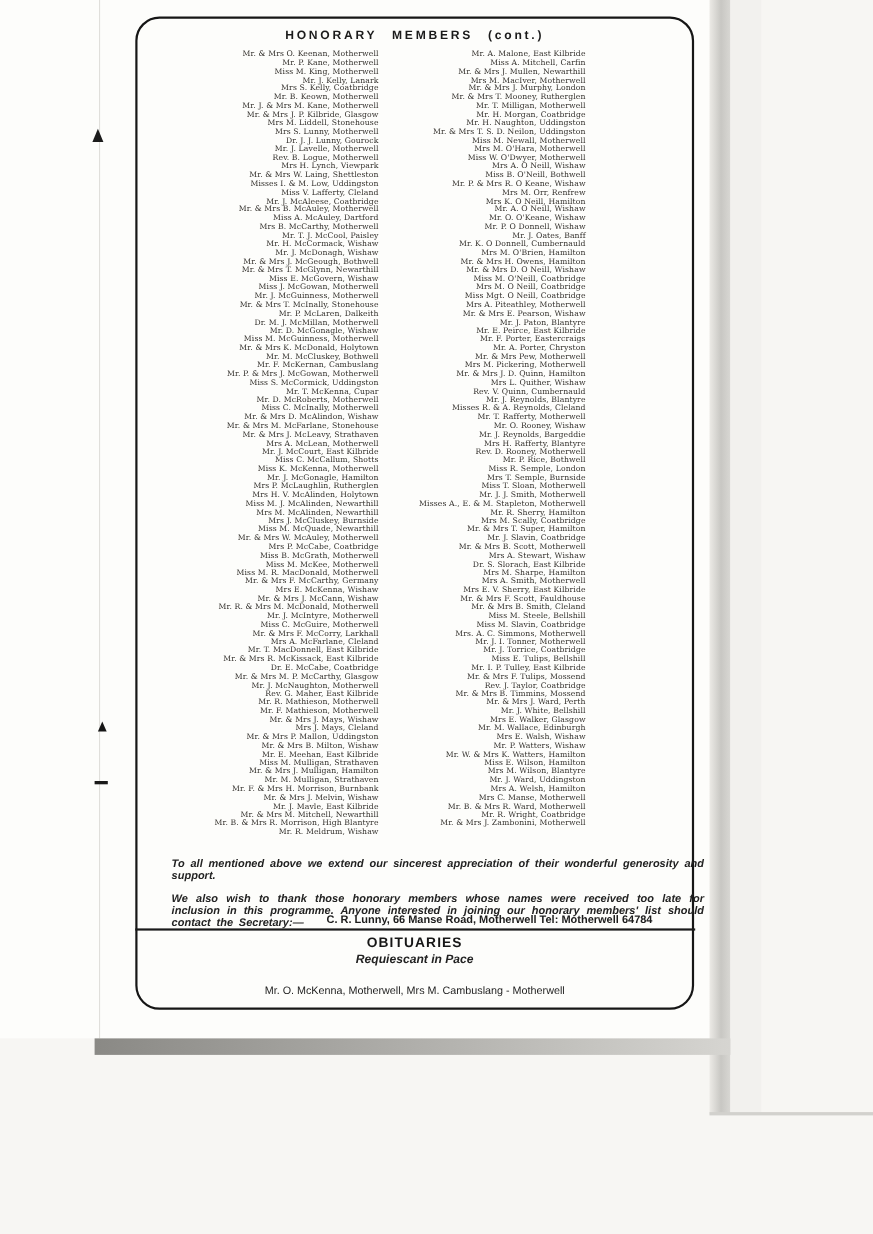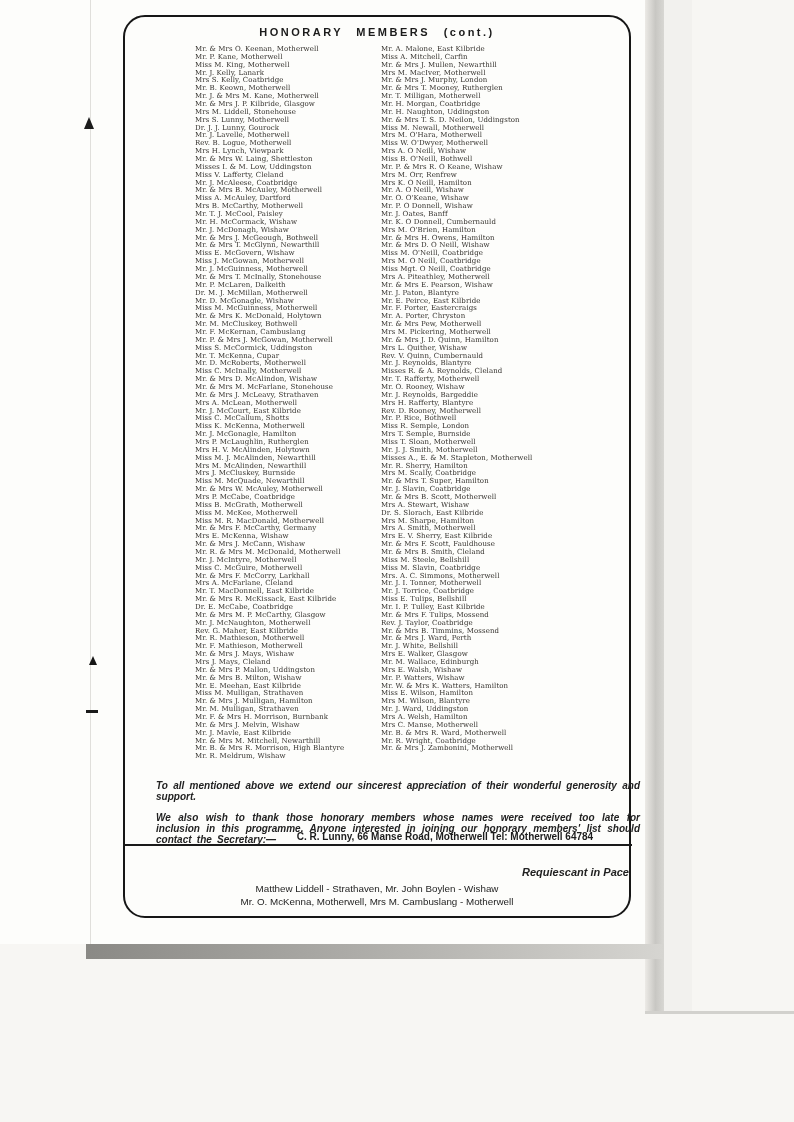--- a/index.html
+++ b/index.html
@@ -22,39 +22,39 @@
   .edge-bottom-line { position:absolute; left:645px; top:1011px; width:149px; height:3px; background:#d2d1cd; }
 
   
   .box { position:absolute; left:123px; top:15px; width:504px; height:899px;
       border:2.5px solid #161616; border-radius:22px; }
 
   .header { position:absolute; top:9px; left:0; right:0; text-align:center;
       font-weight:bold; font-size:11px; letter-spacing:2.5px; word-spacing:8px; color:#1b1b1b; }
 
   .col { position:absolute; top:29px; font-family:"DejaVu Serif",serif; font-size:7px;
-      line-height:7.86px; color:#33302c; white-space:nowrap; letter-spacing:0.1px; }
+      line-height:7.86px; color:#33302c; white-space:nowrap; letter-spacing:0.1px;text-align:right; }
   .col-left { left:70px; }
   .col-right { left:256px; }
   .name-line { height:7.86px; }
 
   .para { position:absolute; left:15px; width:484px; margin:16px; text-align:justify;
       font-style:italic; font-weight:bold; font-size:10px; line-height:11.2px;
       word-spacing:2.5px; color:#222; }
   .para-1 { top:747px; }
   .para-2 { top:779px; }
 
   .secretary { position:absolute; left:160px; top:814px; width:320px; text-align:center;
       font-weight:bold; font-size:10px; color:#1c1c1c; white-space:nowrap; }
 
   .divider { position:absolute; left:-2.5px; right:-2.5px; top:827px; height:2px; background:#1a1a1a; }
 
   .obit-title { position:absolute; top:833px; left:0; right:0; text-align:center;
       font-weight:bold; font-size:12.5px; letter-spacing:1px; color:#161616; }
-  .obit-sub { position:absolute; top:849px; left:0; right:0; text-align:right;
+  .obit-sub { position:absolute; top:849px; left:0; right:0; text-align:center;
       font-style:italic; font-weight:bold; font-size:11px; color:#222; }
   .obit-line { position:absolute; left:0; right:0; text-align:center;
       font-size:9.8px; color:#1e1e1e; }
   .obit-line-1 { top:866px; }
   .obit-line-2 { top:879px; }
 </style>
 </head>
 <body>
 
 <div class="page">
@@ -261,22 +261,22 @@
       </div>
 
     <p class="para para-1">To all mentioned above we extend our sincerest appreciation of their wonderful generosity and support.</p>
 
     <p class="para para-2">We also wish to thank those honorary members whose names were received too late for inclusion in this programme.  Anyone interested in joining our honorary members' list should contact the Secretary:—</p>
 
     <div class="secretary">C. R. Lunny, 66 Manse Road, Motherwell  Tel: Motherwell 64784</div>
 
     <div class="divider"></div>
 
+    <div class="obit-title">OBITUARIES</div>
 
     <div class="obit-sub">Requiescant in Pace</div>
 
-    <div class="obit-line obit-line-1">Matthew Liddell - Strathaven, Mr. John Boylen - Wishaw</div>
 
     <div class="obit-line obit-line-2">Mr. O. McKenna, Motherwell, Mrs M. Cambuslang - Motherwell</div>
 
   </div>
 
 </div>
 
 </body></html>

